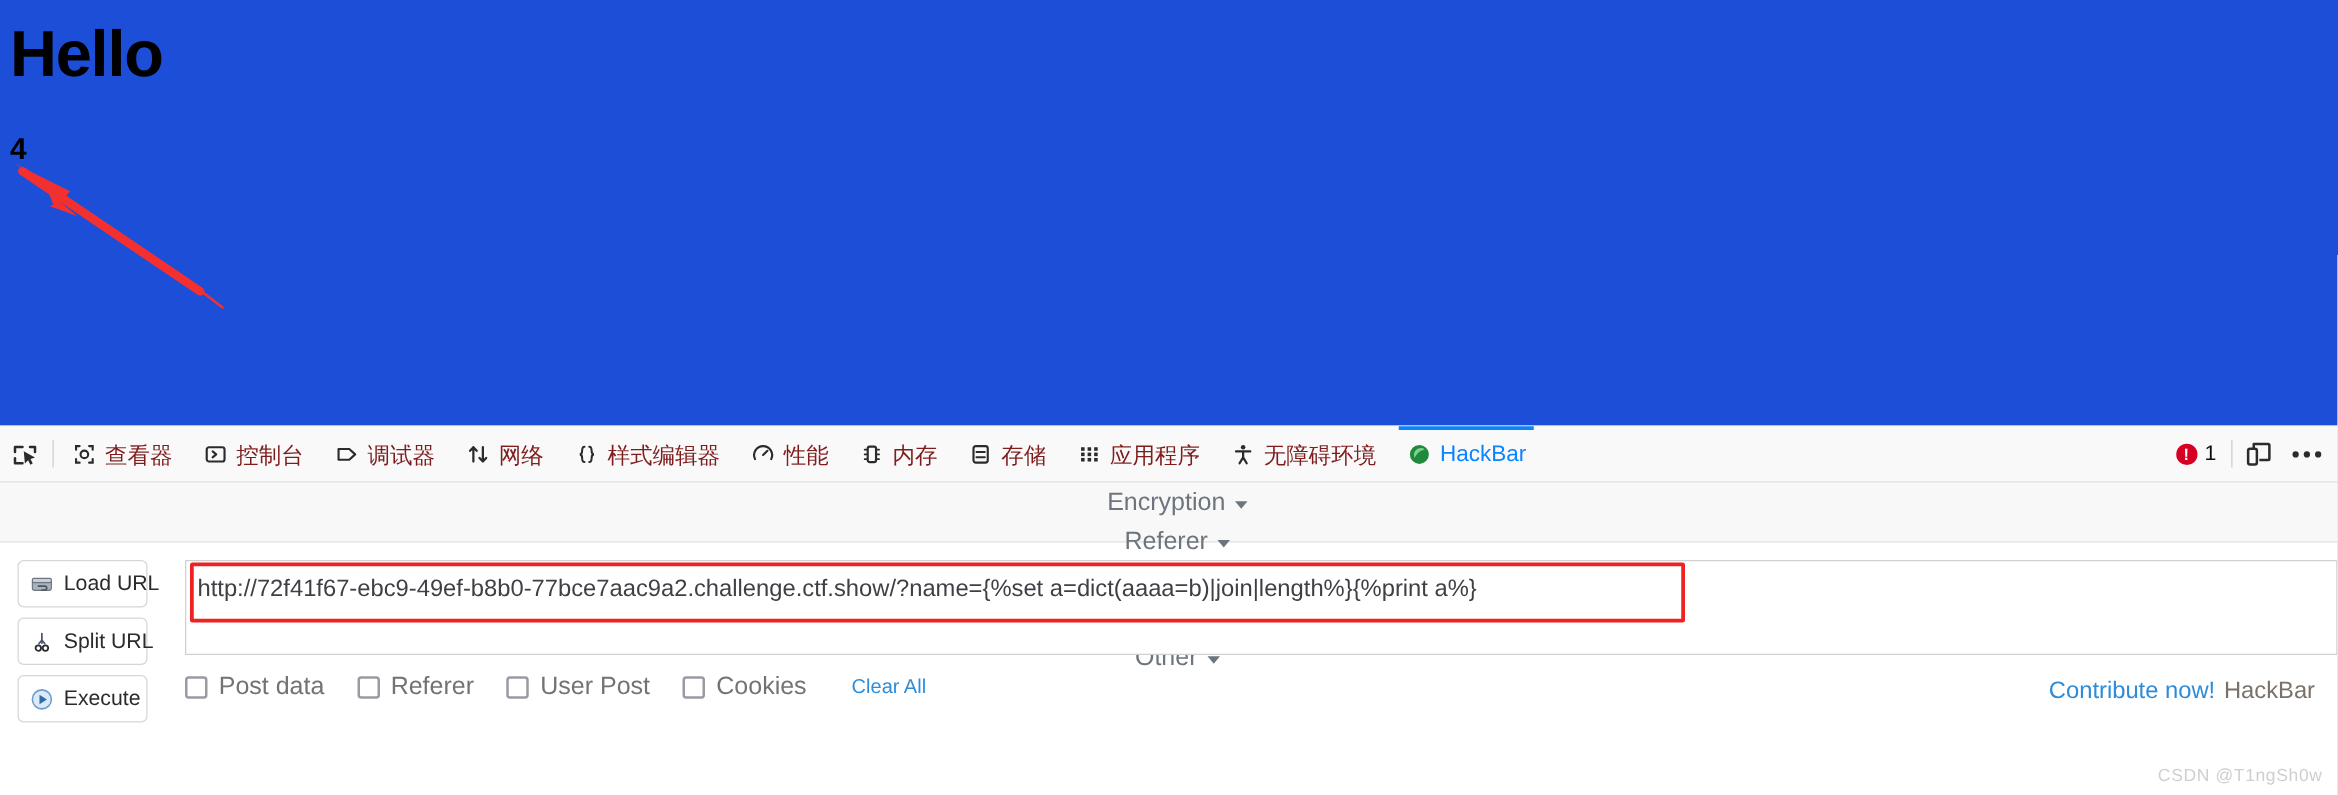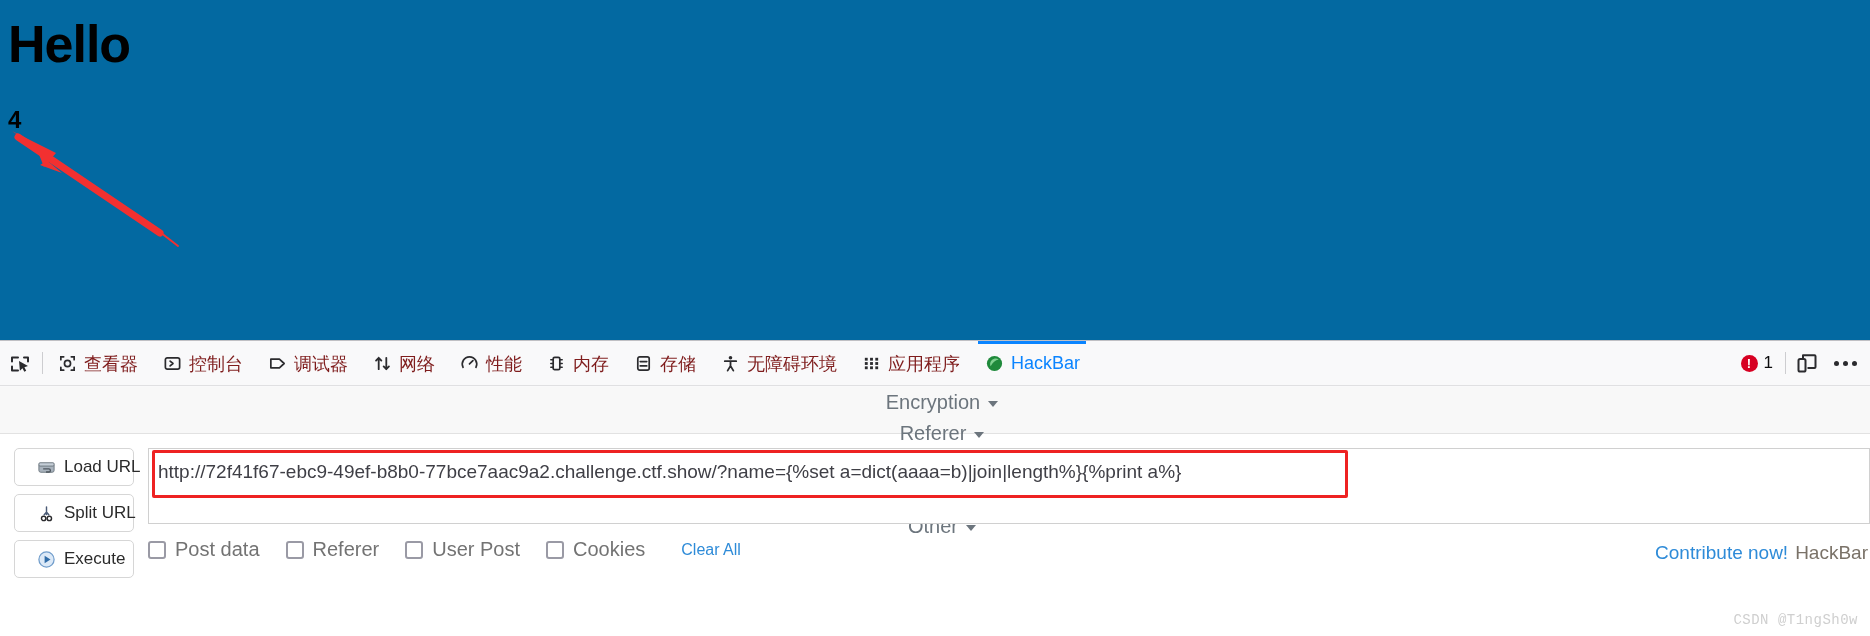--- a/index.html
+++ b/index.html
@@ -9,21 +9,21 @@
     background: #ffffff;
     font-family: "Liberation Sans", sans-serif;
     overflow: hidden;
   }
 
   #root { position: relative; width: 1870px; height: 636px; background:#fff; }
 
   
   .page-content {
     position: absolute; left: 0; top: 0; width: 1870px; height: 340px;
-    background: #0369a1;
+    background: #1d4ed8;
   }
   .page-title {
     position: absolute; left: 8px; top: 18px;
     font-size: 52px; font-weight: bold; color: #000;
     letter-spacing: -1px; line-height: 1;
   }
   .page-value {
     position: absolute; left: 8px; top: 108px;
     font-size: 24px; font-weight: bold; color: #000; line-height: 1;
   }
@@ -113,38 +113,38 @@
     padding: 4px 14px; cursor: pointer;
     display: flex; align-items: center; gap: 8px;
     font-family: "Liberation Sans", sans-serif;
   }
   .caret {
     width: 0; height: 0; border-left: 5px solid transparent;
     border-right: 5px solid transparent; border-top: 6px solid #6c757d;
     display: inline-block; margin-top: 2px;
   }
   .hb-contrib {
-    margin-left: auto; padding-right: 2px;
+    margin-left: auto; padding-right: 18px;
     font-size: 19px; display: flex; align-items: baseline; gap: 7px;
   }
   .hb-contrib .lnk { color: #2e8bd8; cursor: pointer; }
   .hb-contrib .brand { color: #7a7268; }
 
   .hb-body { position: relative; padding: 14px 0 0 0; }
 
   .hb-btncol {
     position: absolute; left: 14px; top: 14px; width: 110px;
   }
   .hb-btn {
     display: flex; align-items: center; gap: 8px;
-    width: 120px; height: 38px;
+    width: 104px; height: 38px;
     border: 1px solid #d6d6d6; border-radius: 5px;
     background: #fff; color: #2b2b2b;
     font-size: 17px; margin-bottom: 8px;
-    padding-left: 21px; cursor: pointer;
+    padding-left: 8px; cursor: pointer;
     font-family: "Liberation Sans", sans-serif;
     white-space: nowrap;
   }
   .hb-btn .bico { width: 20px; height: 20px; flex: 0 0 auto; display:flex; align-items:center; justify-content:center;}
 
   .hb-urlwrap { position: absolute; left: 148px; top: 14px; right: 0; }
   .hb-url {
     width: 100%; height: 76px;
     border: 1px solid #d0d0d0; border-radius: 0;
     background: #fff;
@@ -175,21 +175,21 @@
     width: 18px; height: 18px; border: 2px solid #9a9aa5;
     border-radius: 3px; background: #fff; display: block; flex: 0 0 auto;
   }
   .clear-all {
     font-size: 16px; color: #2e8bd8; cursor: pointer; margin-left: 10px;
   }
 
   .watermark {
     position: absolute; right: 12px; bottom: 8px;
     font-size: 14px; color: #cfcfcf; letter-spacing: .5px;
-    font-family: Liberation Mono, monospace;
+    font-family: Liberation Sans, sans-serif;
   }
 </style>
 </head>
 <body>
 
 <div id="root">
 
   <div class="page-content">
     <div class="page-title">Hello</div>
     <div class="page-value">4</div>
@@ -245,20 +245,29 @@
       <div class="dt-tab">
         <span class="tico">
           <svg width="19" height="19" viewBox="0 0 20 20">
             <path d="M6 16V4M6 4L3.2 7M6 4l2.8 3" stroke="#2b2b2e" stroke-width="1.9" fill="none" stroke-linecap="round" stroke-linejoin="round"></path>
             <path d="M14 4v12M14 16l-2.8-3M14 16l2.8-3" stroke="#2b2b2e" stroke-width="1.9" fill="none" stroke-linecap="round" stroke-linejoin="round"></path>
           </svg>
         </span>
         <span>网络</span>
       </div>
 
+      <div class="dt-tab">
+        <span class="tico">
+          <svg width="19" height="19" viewBox="0 0 20 20">
+            <path d="M8 3.5c-2 0-2 2.5-2 3.5s0 3-2 3c2 0 2 2 2 3s0 3.5 2 3.5" stroke="#2b2b2e" stroke-width="1.7" fill="none" stroke-linecap="round"></path>
+            <path d="M12 3.5c2 0 2 2.5 2 3.5s0 3 2 3c-2 0-2 2-2 3s0 3.5-2 3.5" stroke="#2b2b2e" stroke-width="1.7" fill="none" stroke-linecap="round"></path>
+          </svg>
+        </span>
+        <span>样式编辑器</span>
+      </div>
 
       <div class="dt-tab">
         <span class="tico">
           <svg width="19" height="19" viewBox="0 0 20 20">
             <path d="M3.2 14a7.6 7.6 0 1 1 13.6 0" stroke="#2b2b2e" stroke-width="1.8" fill="none" stroke-linecap="round"></path>
             <path d="M10 10.5L13.6 7" stroke="#2b2b2e" stroke-width="1.8" fill="none" stroke-linecap="round"></path>
           </svg>
         </span>
         <span>性能</span>
       </div>
@@ -274,49 +283,49 @@
       </div>
 
       <div class="dt-tab">
         <span class="tico">
           <svg width="19" height="19" viewBox="0 0 20 20">
             <rect x="4" y="3" width="12" height="14" rx="2" stroke="#2b2b2e" stroke-width="1.8" fill="none"></rect>
             <path d="M6.5 8h7M6.5 12.5h7" stroke="#2b2b2e" stroke-width="1.7" stroke-linecap="round"></path>
           </svg>
         </span>
         <span>存储</span>
-      </div>
-
-      <div class="dt-tab">
-        <span class="tico">
-          <svg width="19" height="19" viewBox="0 0 20 20">
-            <circle cx="10" cy="4" r="1.9" fill="#2b2b2e"></circle>
-            <path d="M4 7.5h12M10 7.5v5M10 12.5l-3 5M10 12.5l3 5" stroke="#2b2b2e" stroke-width="1.9" stroke-linecap="round" fill="none"></path>
-          </svg>
-        </span>
-        <span>无障碍环境</span>
       </div>
 
       <div class="dt-tab">
         <span class="tico">
           <svg width="19" height="19" viewBox="0 0 20 20">
             <g fill="#2b2b2e">
               <rect x="3" y="4" width="3" height="3"></rect>
                 <rect x="8.5" y="4" width="3" height="3"></rect>
                 <rect x="14" y="4" width="3" height="3"></rect>
               <rect x="3" y="8.5" width="3" height="3"></rect>
                 <rect x="8.5" y="8.5" width="3" height="3"></rect>
                 <rect x="14" y="8.5" width="3" height="3"></rect>
               <rect x="3" y="13" width="3" height="3"></rect>
                 <rect x="8.5" y="13" width="3" height="3"></rect>
                 <rect x="14" y="13" width="3" height="3"></rect>
             </g>
           </svg>
         </span>
         <span>应用程序</span>
+      </div>
+
+      <div class="dt-tab">
+        <span class="tico">
+          <svg width="19" height="19" viewBox="0 0 20 20">
+            <circle cx="10" cy="4" r="1.9" fill="#2b2b2e"></circle>
+            <path d="M4 7.5h12M10 7.5v5M10 12.5l-3 5M10 12.5l3 5" stroke="#2b2b2e" stroke-width="1.9" stroke-linecap="round" fill="none"></path>
+          </svg>
+        </span>
+        <span>无障碍环境</span>
       </div>
 
       <div class="dt-tab active">
         <span class="tico">
           <svg width="19" height="19" viewBox="0 0 20 20">
             <circle cx="10" cy="10" r="8" fill="#1f8a3b"></circle>
             <path d="M6 13c1.8-4 5-6.5 8.4-7.2C12.4 4 9 4.6 7 6.6 5.2 8.4 5 11.2 6 13z" fill="#7fd18f"></path>
           </svg>
         </span>
         <span>HackBar</span>

